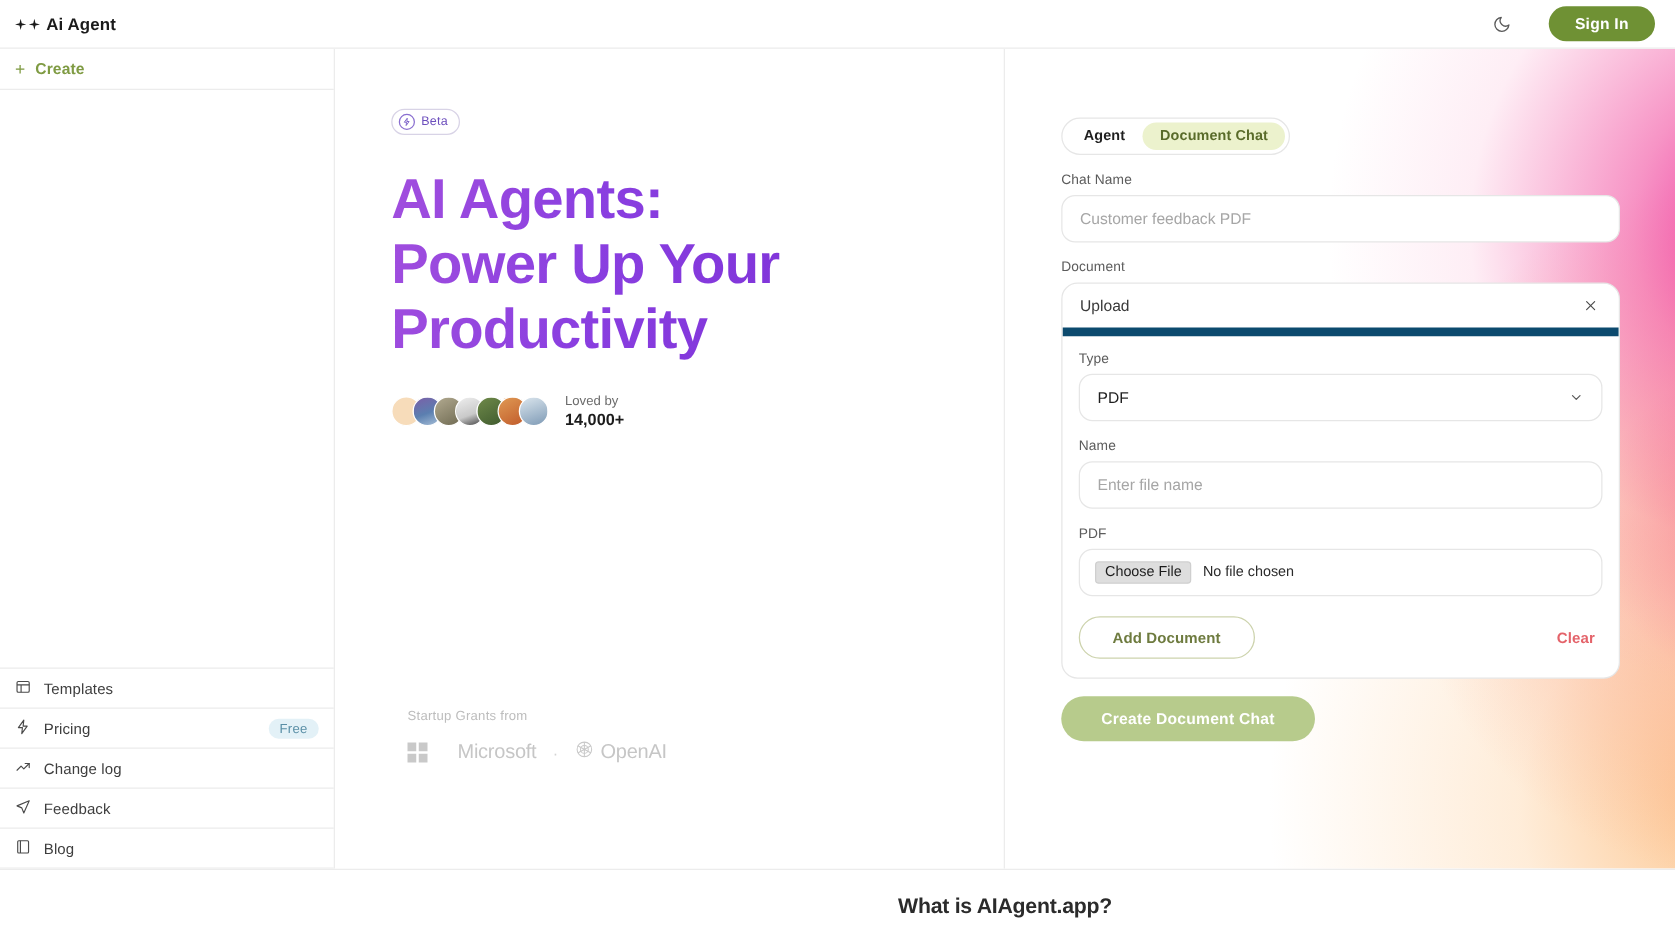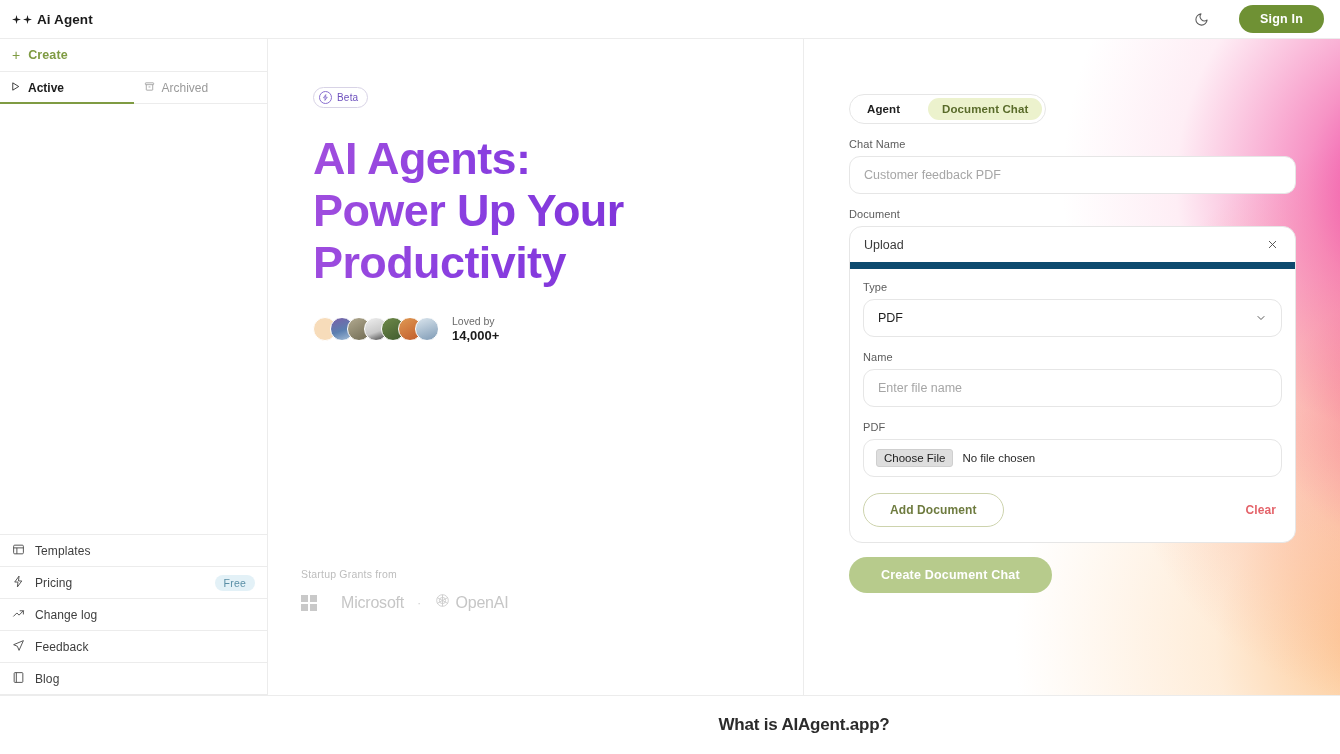--- a/index.html
+++ b/index.html
@@ -113,21 +113,21 @@
   }
   .avatars { display: flex; align-items: center; }
   .avatars .av {
     width: 24px; height: 24px; border-radius: 50%;
     border: 1.5px solid #fff; margin-left: -7px; background-size: cover;
   }
   .avatars .av:first-child { margin-left: 0; }
   .loved-text .l1 { font-size: 10.5px; color: #6b6b6b; line-height: 14px; }
   .loved-text .l2 { font-size: 13px; color: #1c1c1c; font-weight: 700; line-height: 16px; }
 
-  .grants { position: absolute; left: 33px; bottom: 82px; }
+  .grants { position: absolute; left: 58px; bottom: 82px; }
   .grants .gl { font-size: 10.5px; color: #bdbdbd; letter-spacing: .2px; }
   .grants .logos { margin-top: 12px; display: flex; align-items: center; gap: 13px; color: #c9c9c9; }
   .ms-logo { display: flex; align-items: center; gap: 24px; }
   .ms-squares { display: grid; grid-template-columns: 7px 7px; grid-template-rows: 7px 7px; gap: 2px; }
   .ms-squares i { display: block; background: #c9c9c9; }
   .ms-name { font-size: 16px; color: #c6c6c6; letter-spacing: -0.2px; }
   .dot-sep { color: #d3d3d3; font-size: 13px; }
   .oai-logo { display: flex; align-items: center; gap: 4px; }
   .oai-name { font-size: 16px; color: #c6c6c6; letter-spacing: -0.2px; }
 
@@ -138,21 +138,21 @@
   .grad {
     position: absolute; inset: 0;
     background:
       radial-gradient(circle at 118% 22%, rgba(236,19,142,0.95) 0%, rgba(240,60,150,0.55) 16%, rgba(250,160,200,0.18) 32%, rgba(255,255,255,0) 46%),
       radial-gradient(circle at 112% 58%, rgba(246,110,118,0.85) 0%, rgba(250,160,130,0.45) 18%, rgba(255,255,255,0) 40%),
       radial-gradient(circle at 108% 92%, rgba(252,185,120,0.85) 0%, rgba(254,214,170,0.45) 20%, rgba(255,255,255,0) 44%);
   }
   .formwrap { position: relative; padding: 55px 44px 0 45px; }
 
   .pill-group {
-    display: inline-flex; align-items: flex-start; gap: 14px;
+    display: inline-flex; align-items: flex-start; gap: 0;
     background: #fff; border: 1px solid #e6e6e6; border-radius: 999px; padding: 3px;
   }
   .pill {
     font-family: inherit; border: none; cursor: pointer; background: transparent;
     font-size: 11.5px; font-weight: 700; letter-spacing: .1px;
     padding: 5px 14px; border-radius: 999px; color: #1f1f1f;
   }
   .pill.active { background: #ecf2cd; color: #596b2a; }
 
   .field { margin-top: 14px; }
@@ -239,40 +239,20 @@
   </div>
 
   <div class="body">
 
     <aside class="sidebar">
       <div class="create-row">
         <span class="create-plus">+</span>
         <span class="create-label">Create</span>
       </div>
 
-      <div class="seg-tabs">
-        <button class="seg-tab active">
-          <span>
-            <svg width="11" height="11" viewBox="0 0 24 24" fill="none" stroke="currentColor" stroke-width="1.8" stroke-linejoin="round">
-                <path d="M6 4 L19 12 L6 20 Z"></path>
-              </svg>
-          </span>
-          <span>Active</span>
-        </button>
-        <button class="seg-tab">
-          <span>
-            <svg width="11" height="11" viewBox="0 0 24 24" fill="none" stroke="currentColor" stroke-width="1.8" stroke-linejoin="round">
-                <rect x="3" y="4" width="18" height="4" rx="1"></rect>
-                <path d="M5 8v11a1 1 0 0 0 1 1h12a1 1 0 0 0 1-1V8"></path>
-                <path d="M10 13h4"></path>
-              </svg>
-          </span>
-          <span>Archived</span>
-        </button>
-      </div>
 
       <div class="side-spacer"></div>
 
       <nav class="side-links">
         <div class="side-link">
           <span>
             <svg width="13" height="13" viewBox="0 0 24 24" fill="none" stroke="currentColor" stroke-width="1.7" stroke-linejoin="round">
                 <rect x="3" y="4" width="18" height="16" rx="2"></rect>
                 <path d="M3 9h18M9 9v11"></path>
               </svg>

